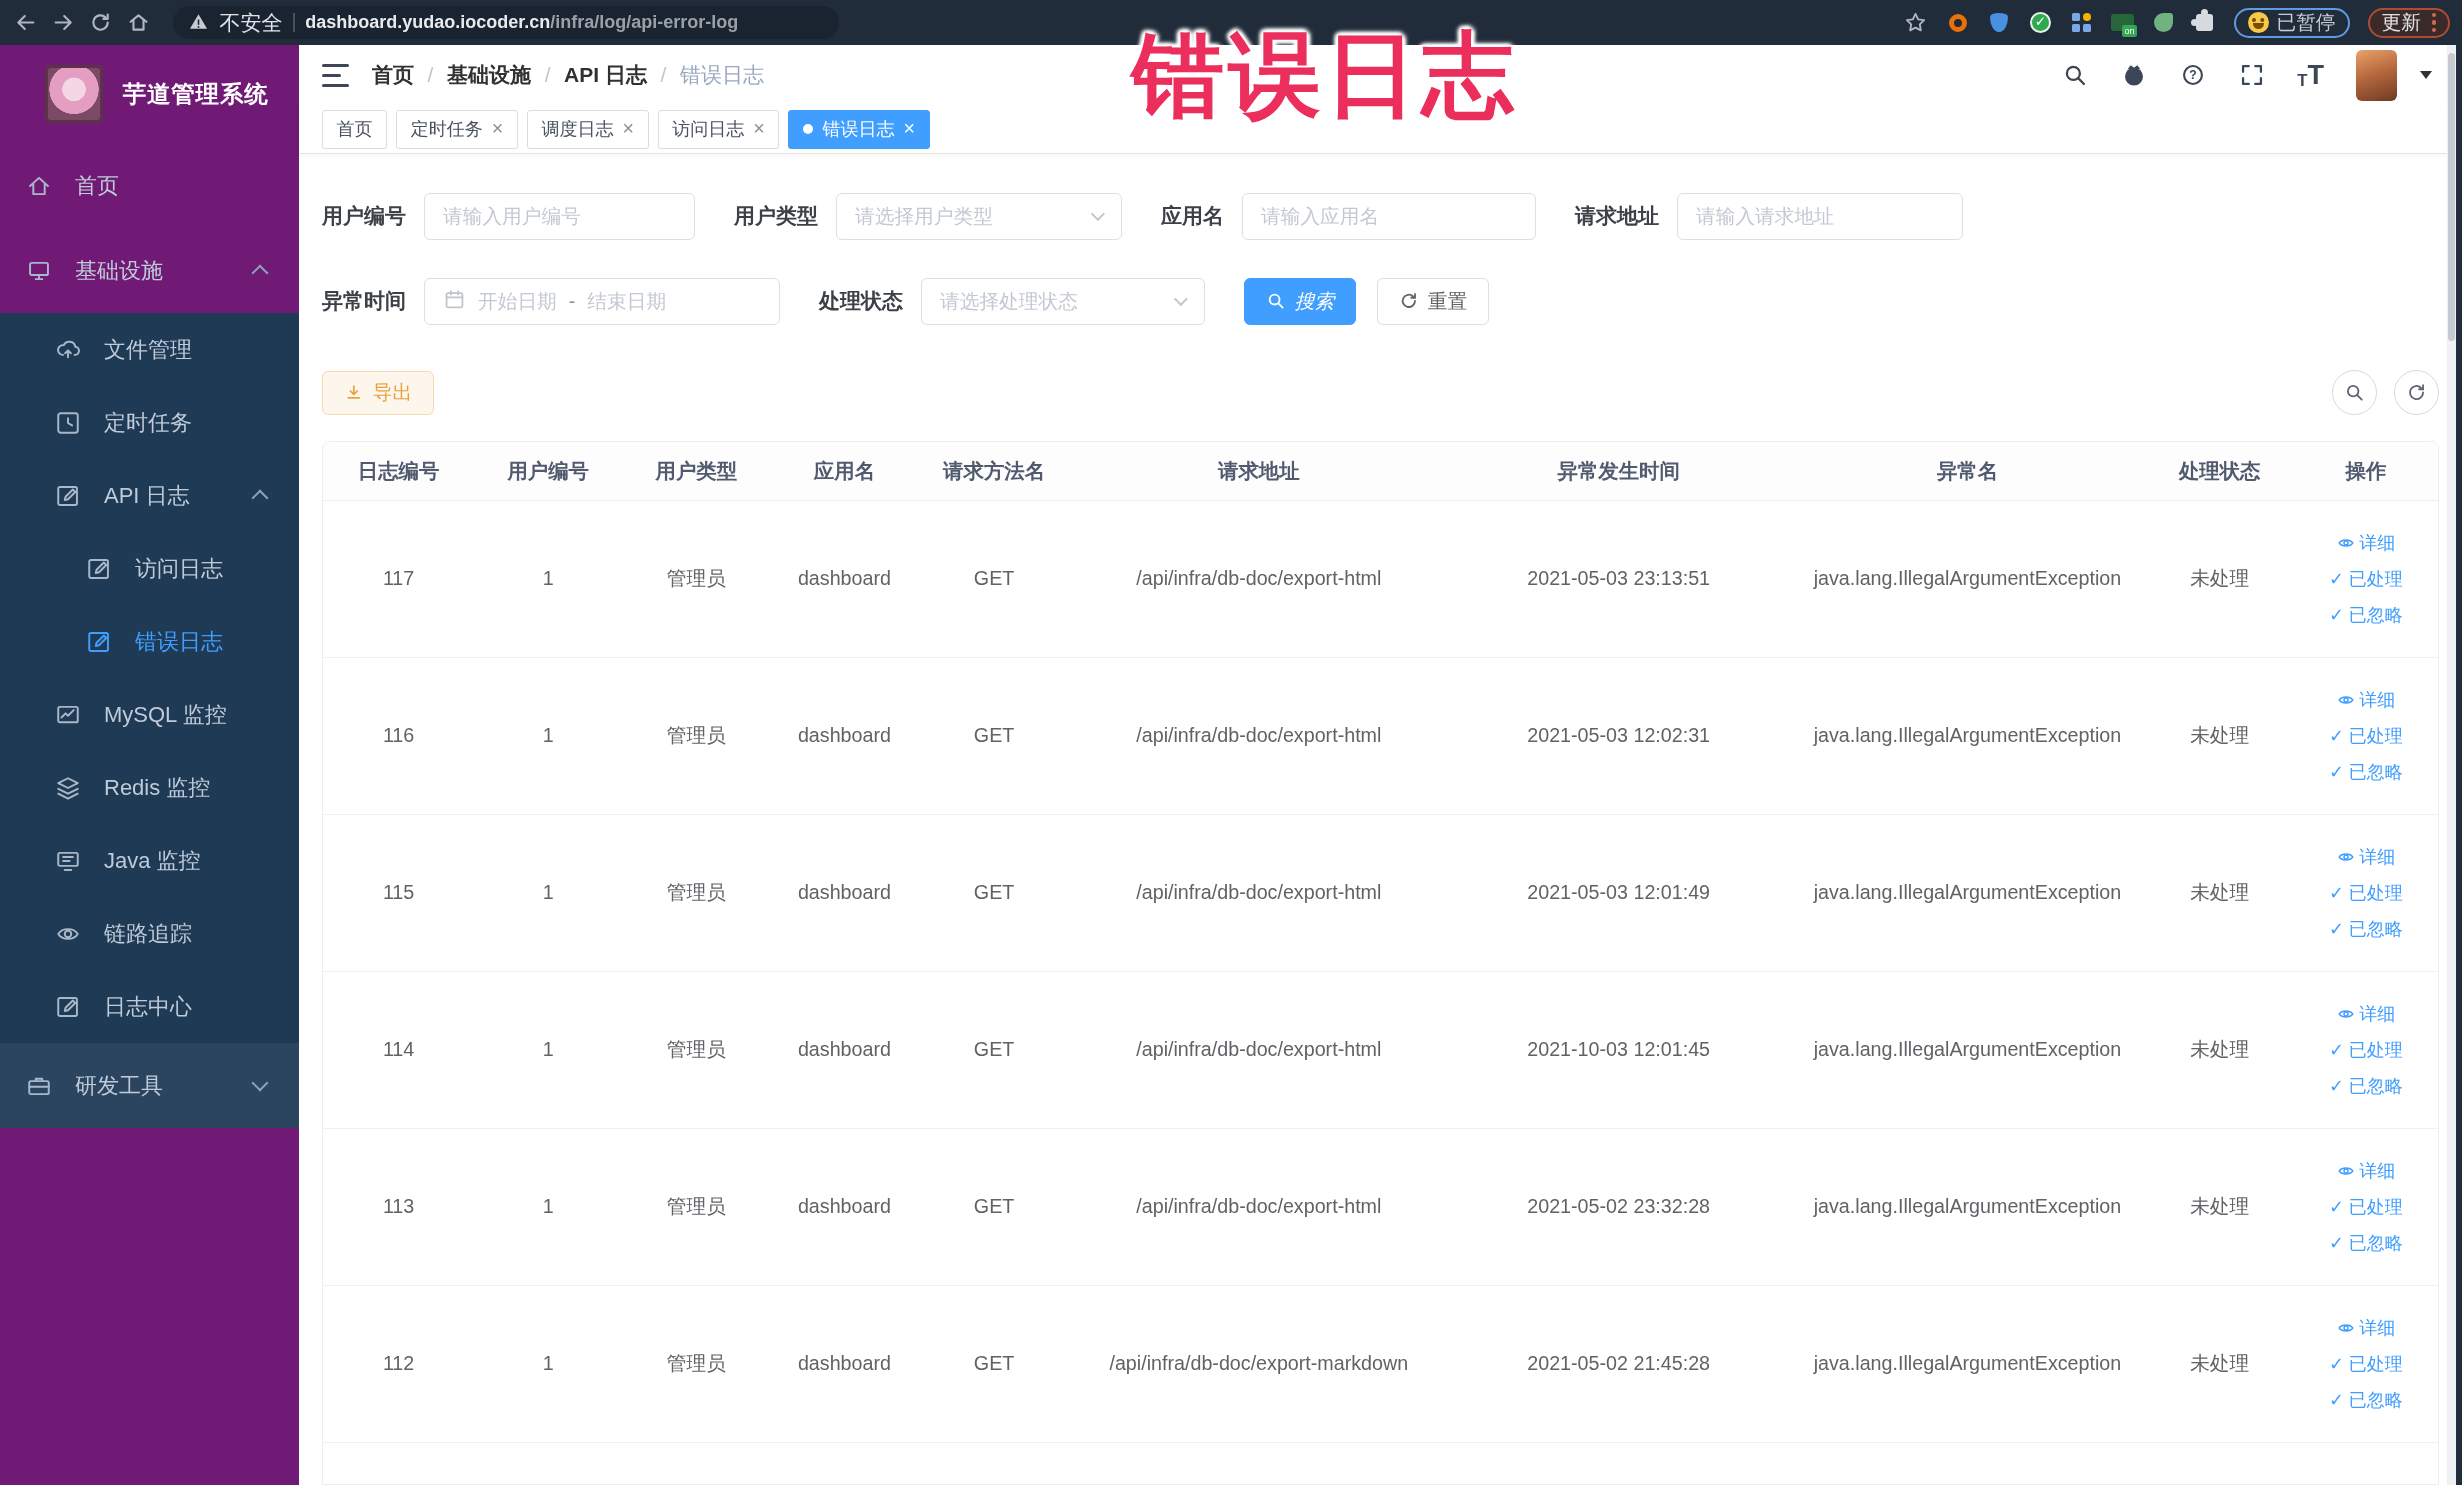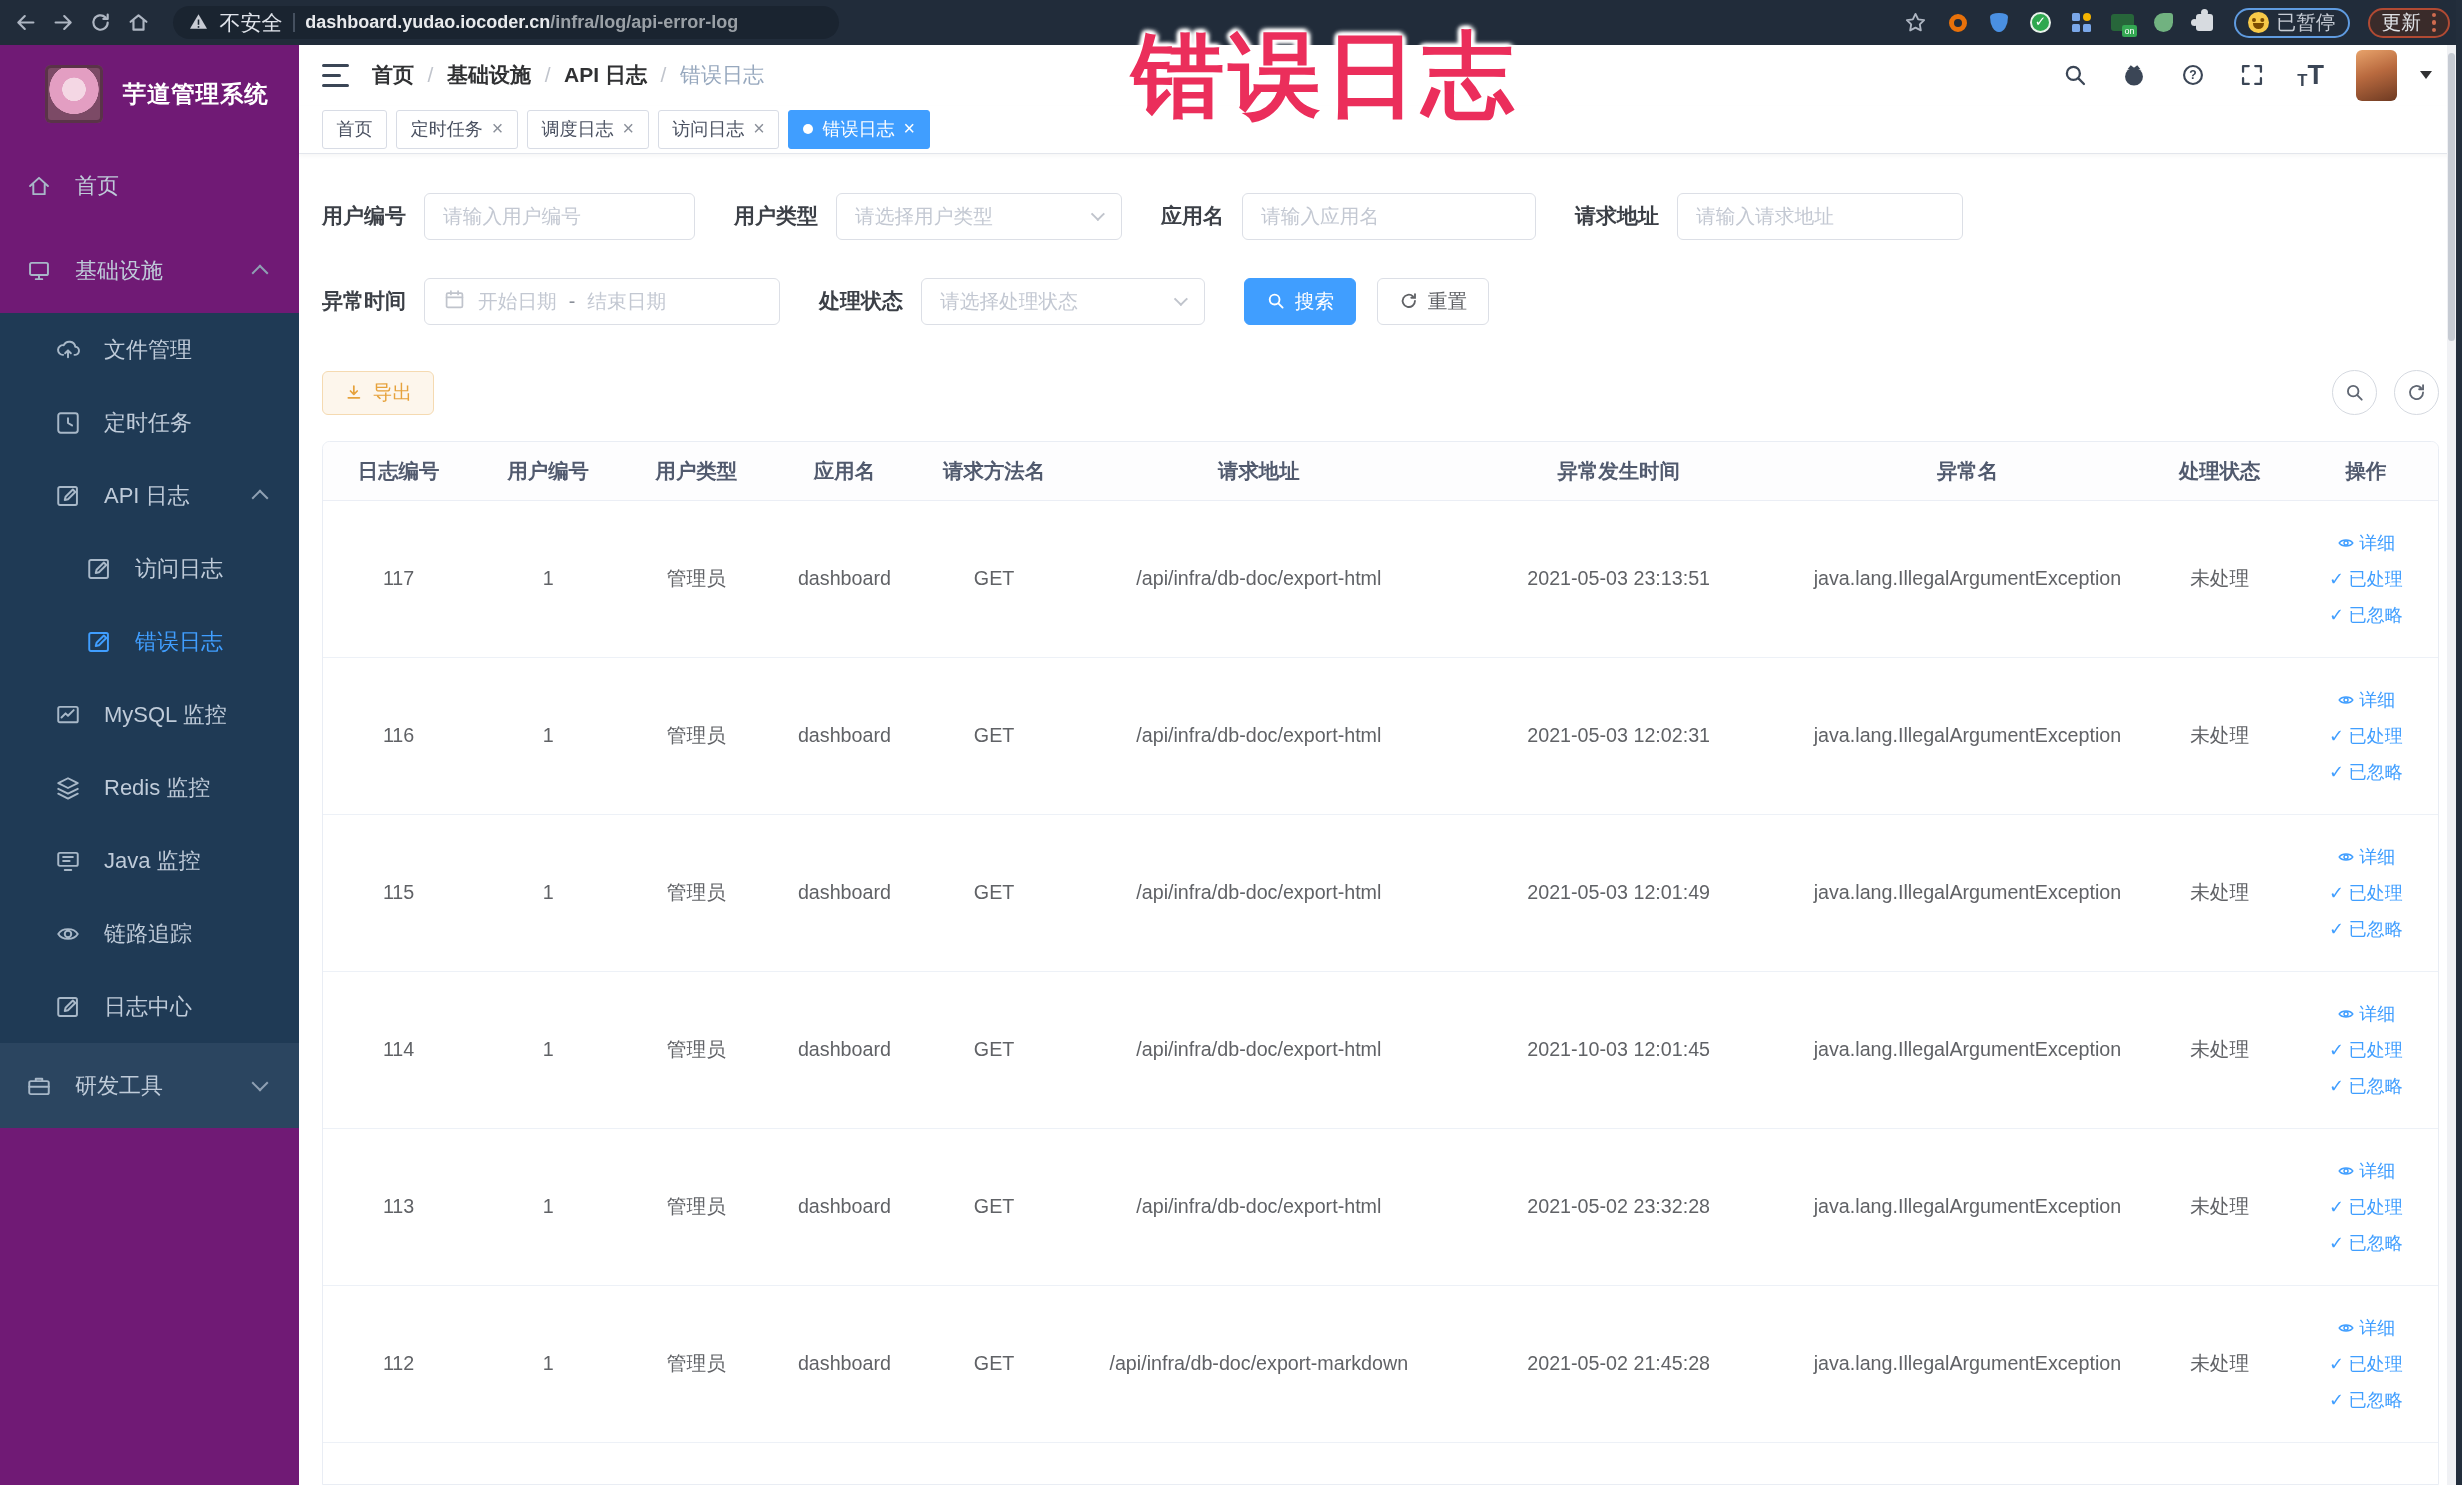--- a/index.html
+++ b/index.html
@@ -111,21 +111,21 @@
   .sel { justify-content:space-between; cursor:pointer; }
   .sel .ph { font-size:19.7px; color:#c3c8d2; }
   .sel .sc { width:9.8px; height:9.8px; border-right:2.3px solid #c0c4cc; border-bottom:2.3px solid #c0c4cc; transform:rotate(45deg); margin-top:-4.5px; }
   .daterange { gap:12px; }
   .daterange .ph { font-size:19.7px; color:#c3c8d2; }
   .daterange .sep { color:#8a8f99; font-size:19.7px; }
   .cal-ic { color:#c0c4cc; } .cal-ic svg { width:23px; height:23px; }
   .btn { height:47px; border-radius:6px; display:flex; align-items:center; gap:9px; padding:0 21px;
     font-size:19.7px; cursor:pointer; border:1.5px solid transparent; white-space:nowrap; }
   .btn svg { width:19.7px; height:19.7px; }
-  .btn-primary { background:#409eff; border-color:#409eff; color:#fff; }
+  .btn-primary { background:#409eff; border-color:#409eff; color:#fff;font-style:italic; }
   .btn-plain { background:#fff; border-color:#dcdfe6; color:#606266; }
   .btn-warnplain { background:#fdf6ec; border-color:#f5dab1; color:#e6a23c; height:44px; }
 
   
   .toolbar { display:flex; align-items:center; padding:7.6px 23px 0; }
   .tb-right { margin-left:auto; display:flex; gap:16.7px; }
   .circle-btn { width:45px; height:45px; border-radius:50%; border:1.5px solid #d5d9e0; background:#fff;
     display:flex; align-items:center; justify-content:center; color:#5f6672; cursor:pointer; }
   .circle-btn svg { width:21px; height:21px; }
 

